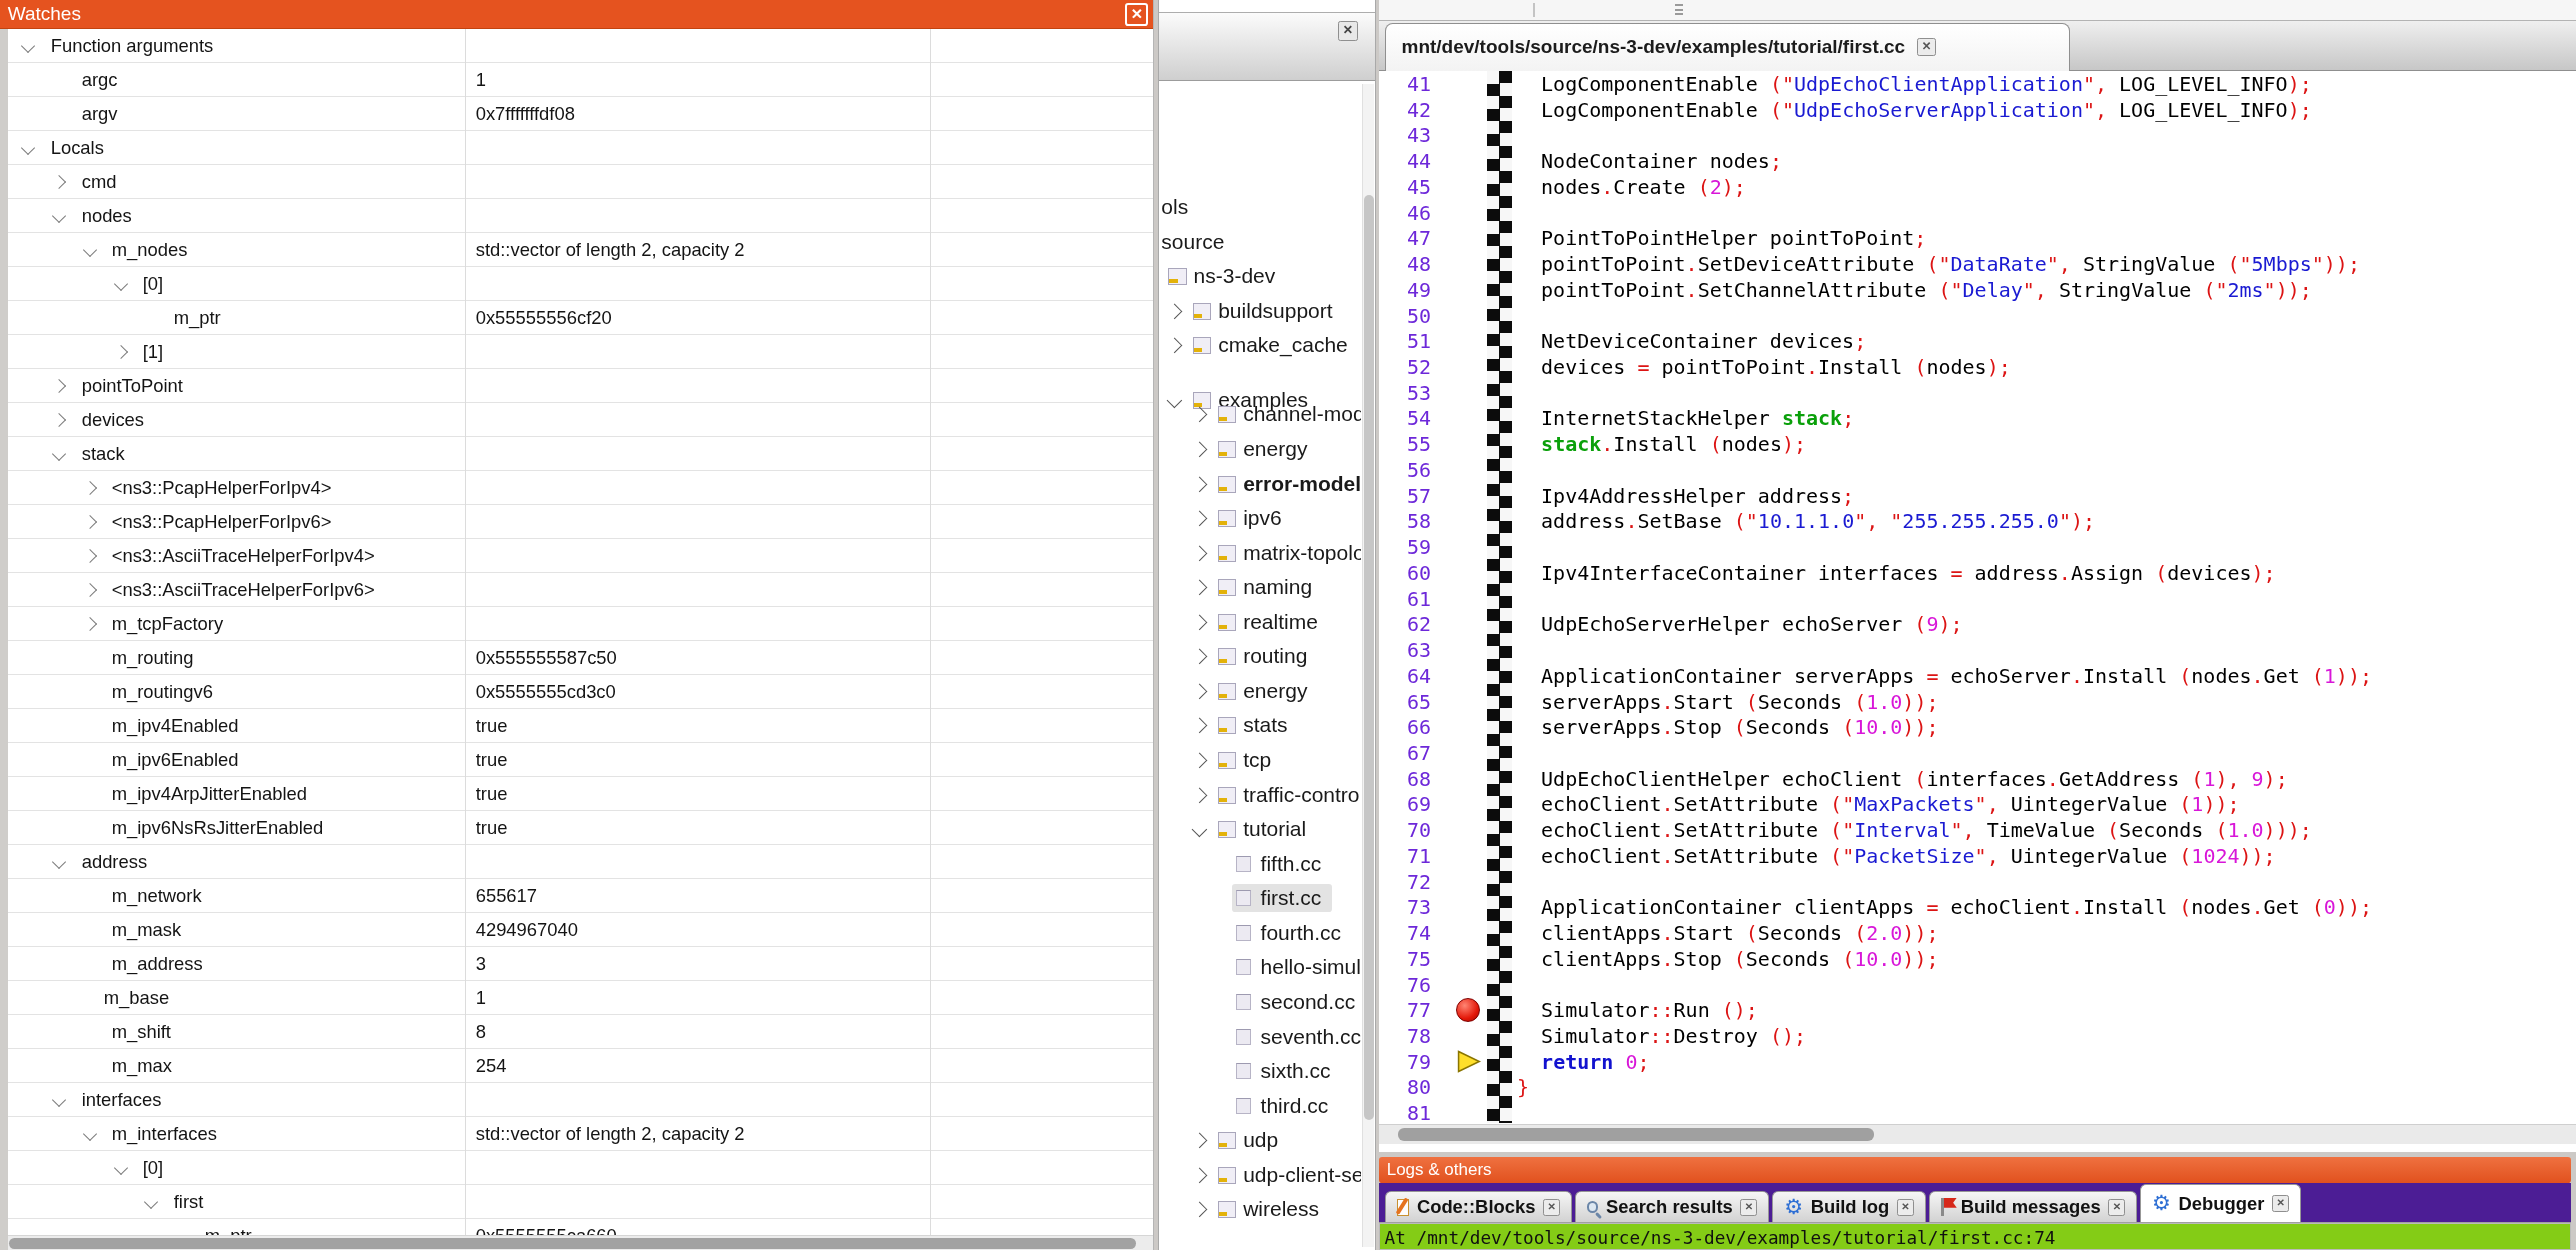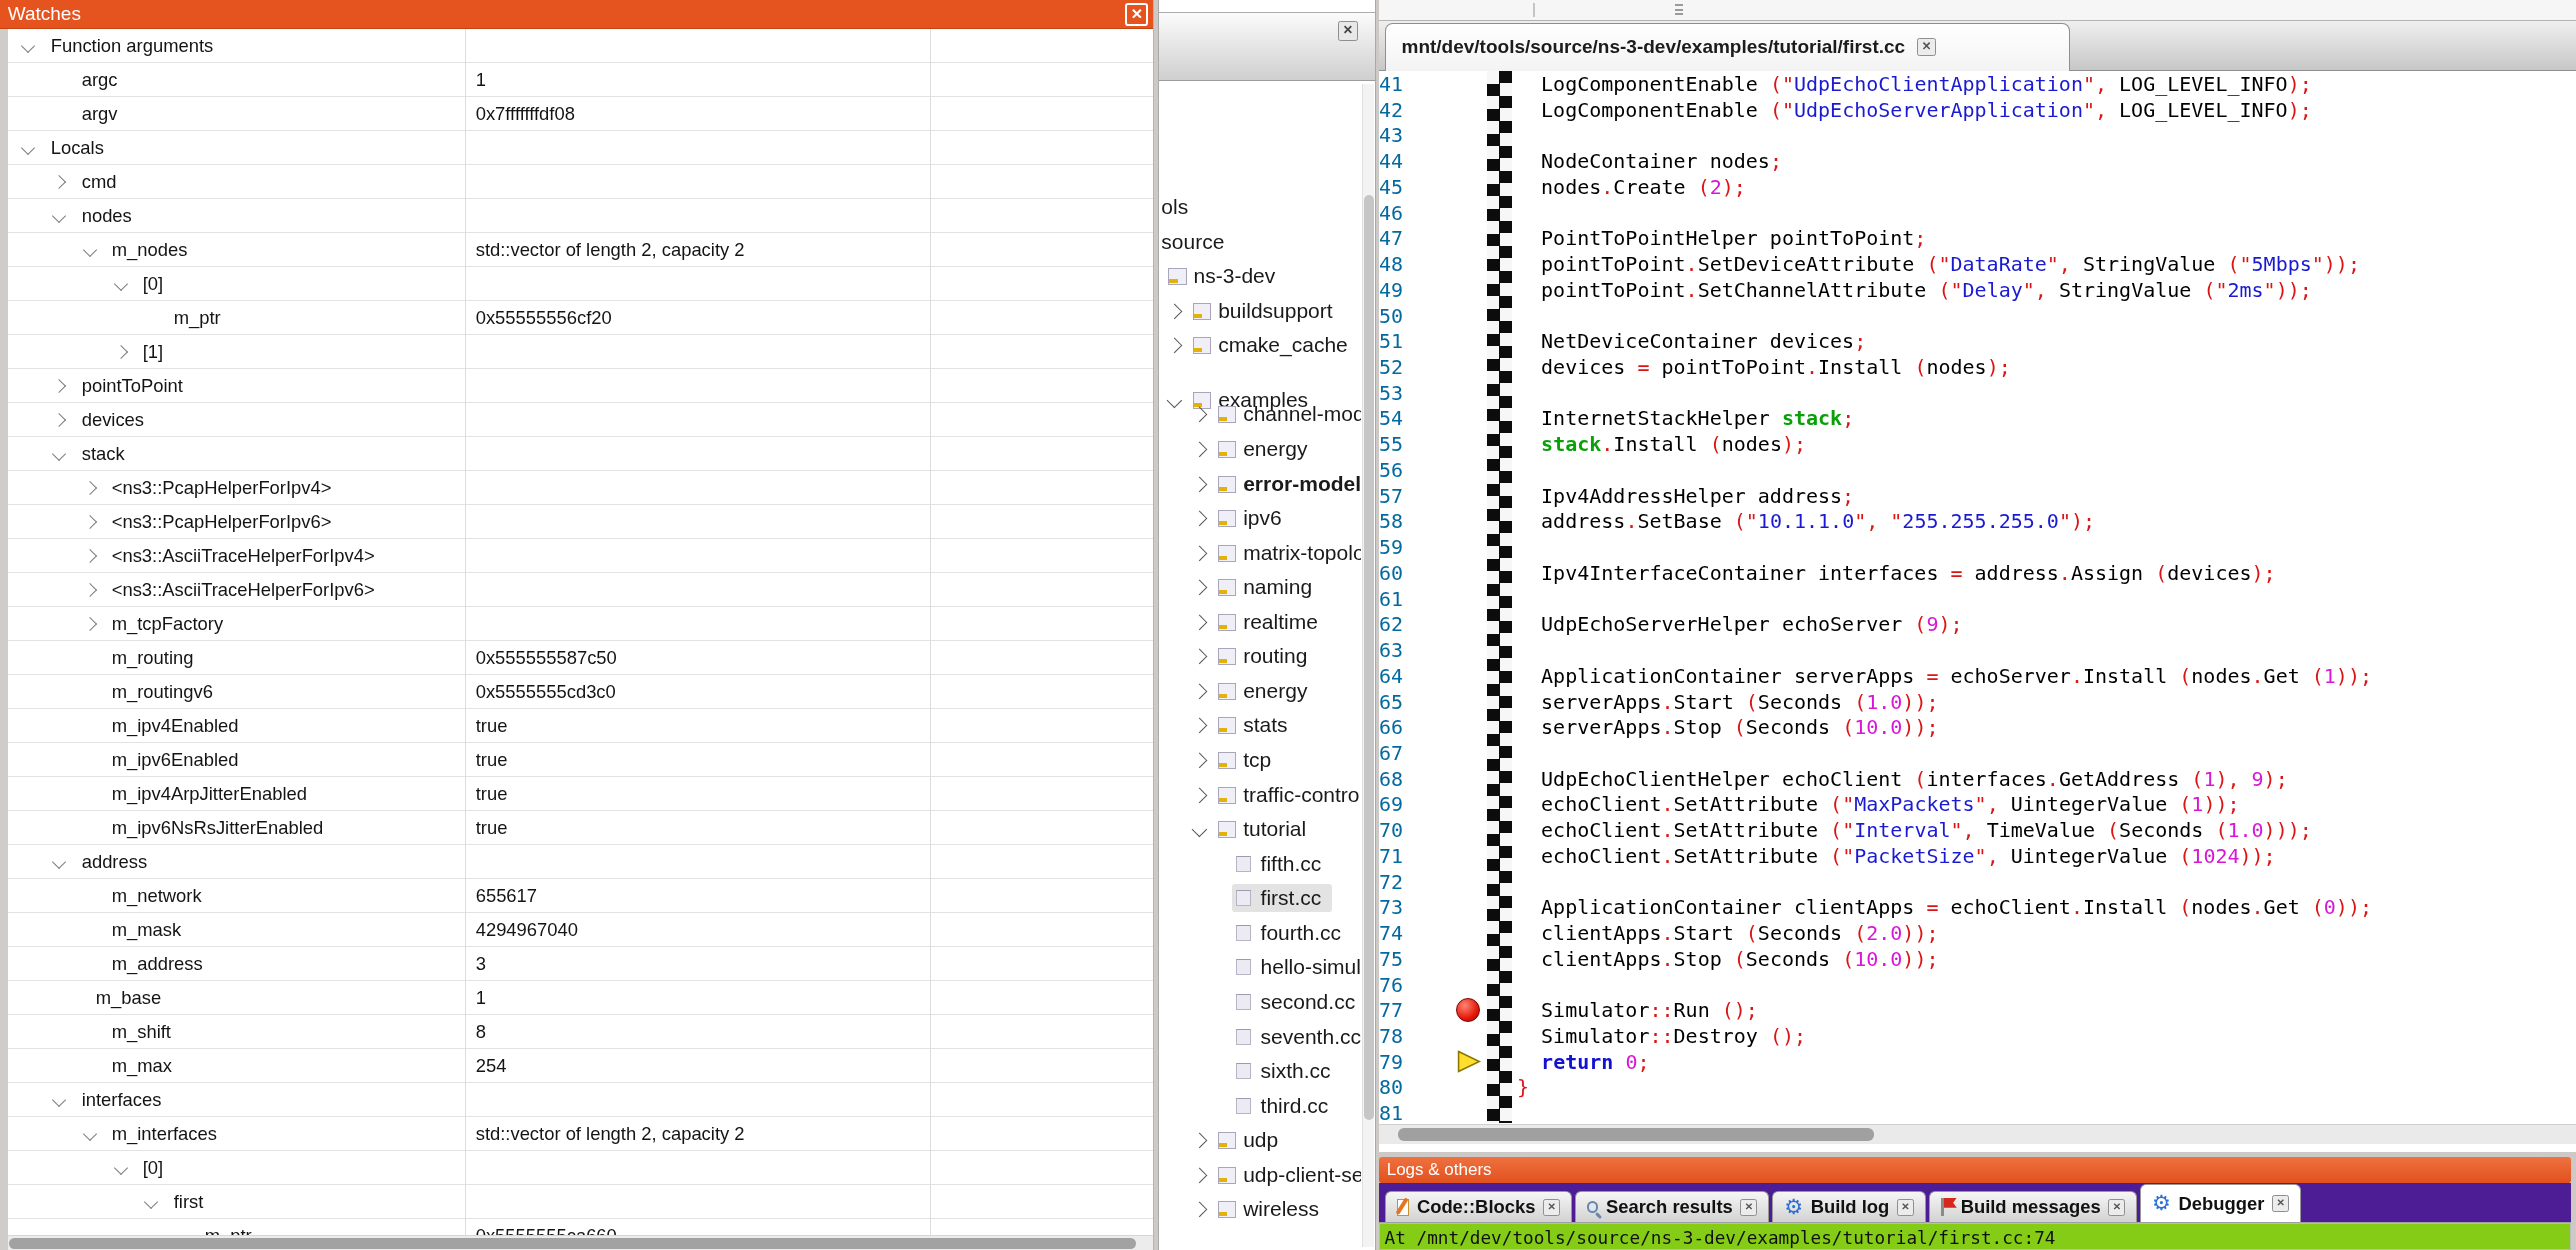--- a/index.html
+++ b/index.html
@@ -45,21 +45,21 @@
   #editor-topstrip { position:absolute; left:0; top:0; right:0; height:21px; background:#f6f6f6; border-bottom:1.5px solid #b3b3b3; }
   .topstrip-div { position:absolute; left:154px; top:3.1px; width:1.5px; height:14px; background:#c4c4c4; }
   .topstrip-grip { position:absolute; left:296px; top:3.8px; width:7.7px; height:12.3px; background:repeating-linear-gradient(#9a9a9a 0 2.3px,#f6f6f6 2.3px 4.6px); }
   #tabbar { position:absolute; left:0; top:21px; right:0; height:50px; background:linear-gradient(#efefef,#c7c7c7); border-bottom:1.5px solid #8f8f8f; }
   #editor-tab { position:absolute; left:6.1px; top:1.5px; width:685px; height:48px; background:linear-gradient(#ffffff,#f3f3f3); border:0.8px solid #8f8f8f; border-bottom:none; border-radius:7.7px 7.7px 0 0; display:flex; align-items:center; }
   #editor-tab-title { font-size:19px; font-weight:bold; color:#1c1c1c; padding-left:15.4px; white-space:nowrap; }
   .xbox { width:18.4px; height:18.4px; background:#ececec; border:1.5px solid #8f8f8f; border-radius:2.3px; color:#555; font-size:11.5px; font-weight:bold; line-height:15.4px; text-align:center; flex:none; }
   #editor-tab .xbox { margin-left:12.3px; }
   #code-area { position:absolute; left:0; top:71px; right:0; bottom:29px; background:#fff; overflow:hidden; }
   .cline { position:absolute; left:0; height:26px; width:100%; font-family:"DejaVu Sans Mono", monospace; font-size:20px; line-height:26px; white-space:pre; }
-  .lnum { position:absolute; left:0; top:0; width:80px; text-align:left; color:#0369a1; }
+  .lnum { position:absolute; left:0; top:0; width:80px; text-align:center; color:#6d28d9; }
   .ctext { position:absolute; left:138px; top:0; }
   .ct { color:#000; } .cq { color:#dc1414; } .cs { color:#1a1ad2; }
   .cn { color:#d816d8; } .ck { color:#1212cf; font-weight:bold; } .cg { color:#0aa00a; font-weight:bold; }
   #checker { position:absolute; left:108px; top:0; width:25px; height:1074px;
              background:repeating-conic-gradient(#0c0c0c 0% 25%, #f7f7f7 0% 50%); background-size:25px 25px; }
   #breakpoint { position:absolute; left:77px; width:24px; height:24px; border-radius:50%;
                 background:radial-gradient(circle at 35% 30%, #ff8573, #e31708 62%, #9c0900); border:0.8px solid #7e0000; }
   #cur-arrow { position:absolute; left:78px; }
   #editor-hscroll { position:absolute; left:0; bottom:7.7px; right:0; height:20px; background:#eaeaea; border-top:0.8px solid #cfcfcf; }
   #editor-hthumb { position:absolute; left:19px; top:3.1px; width:476px; height:13px; background:#a0a0a0; border-radius:6.1px; }
@@ -204,21 +204,21 @@
         </div>
         <div class="wrow">
           <span class="wname" style="left: 104px;">m_mask</span>
           <span class="wval">4294967040</span>
         </div>
         <div class="wrow">
           <span class="wname" style="left: 104px;">m_address</span>
           <span class="wval">3</span>
         </div>
         <div class="wrow">
-          <span class="wname" style="left: 88px;">m_base</span>
+          <span class="wname" style="left: 96px;">m_base</span>
           <span class="wval">1</span>
         </div>
         <div class="wrow">
           <span class="wname" style="left: 104px;">m_shift</span>
           <span class="wval">8</span>
         </div>
         <div class="wrow">
           <span class="wname" style="left: 104px;">m_max</span>
           <span class="wval">254</span>
         </div>

